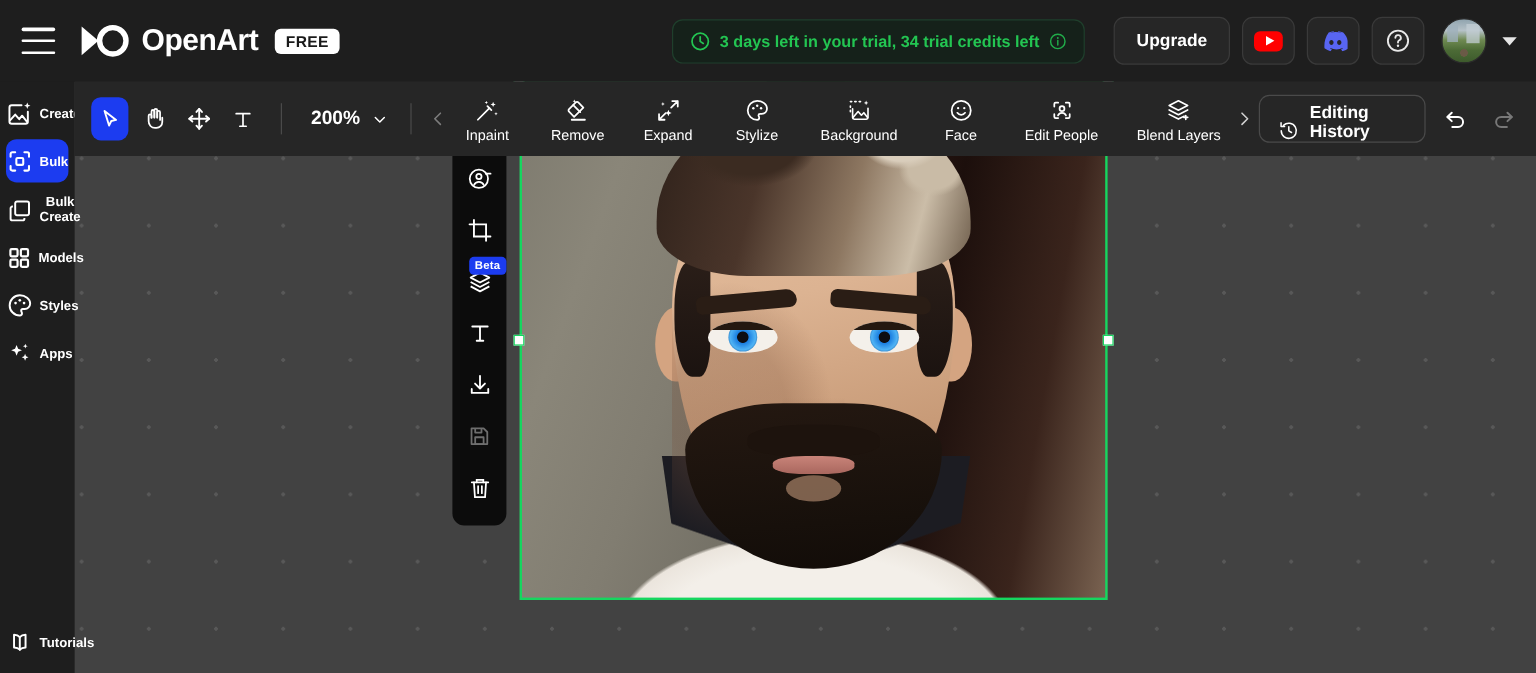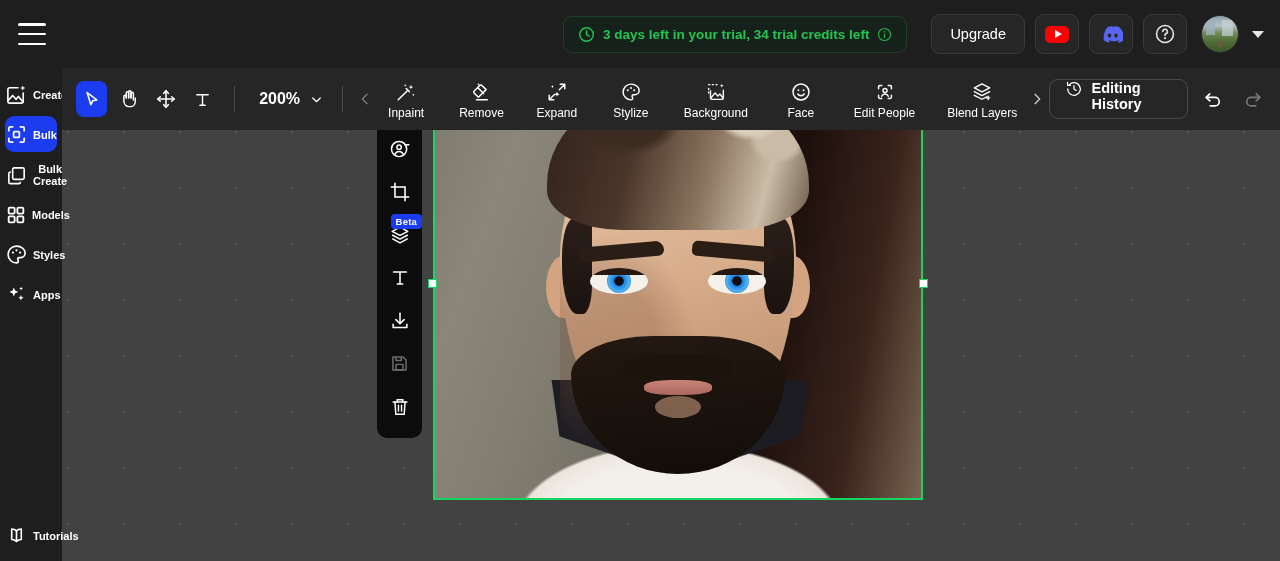--- a/index.html
+++ b/index.html
@@ -36,21 +36,21 @@
     color: #23c552; font-size: 13.5px; font-weight: 700;
     padding: 9px 14px; border-radius: 9px; cursor: pointer;
     margin-right: 14px; white-space: nowrap;
   }
   .trial-pill .info { opacity: .85; }
   .hbtn {
     height: 40px; border: 1px solid #3a3a3a; background: #262626;
     border-radius: 9px; display: flex; align-items: center; justify-content: center;
     cursor: pointer; margin-left: 10px;
   }
-  .hbtn.text { padding: 0 18px; font-size: 14.5px; font-weight: 400; color: #fff; }
+  .hbtn.text { padding: 0 18px; font-size: 14.5px; font-weight: 700; color: #fff; }
   .hbtn.icon { width: 44px; }
   .yt-glyph { width: 24px; height: 17px; background: #ff0000; border-radius: 5px; display: flex; align-items: center; justify-content: center; }
   .yt-glyph::after { content: ""; border-left: 7px solid #fff; border-top: 4.5px solid transparent; border-bottom: 4.5px solid transparent; margin-left: 2px; }
   .avatar {
     width: 38px; height: 38px; border-radius: 50%; margin-left: 14px; cursor: pointer;
     background:
       radial-gradient(circle at 50% 78%, #6a5a46 0 9%, transparent 10%),
       linear-gradient(180deg, #8fa3ae 0%, #b6c2c8 26%, #6f8a52 48%, #4c6b36 72%, #3d5a2c 100%);
     border: 1px solid #2b2b2b; overflow: hidden; position: relative; flex: none;
   }
@@ -194,40 +194,50 @@
   .sep { width: 1px; height: 26px; background: #4a4a4a; margin: 0 10px; }
   .arrow-btn { width: 28px; height: 40px; display: flex; align-items: center; justify-content: center; cursor: pointer; color: #7c7c7c; }
   .tools { display: flex; align-items: center; gap: 16px; }
   .tool {
     min-width: 58px; padding: 2px 8px 0; display: flex; flex-direction: column; align-items: center; gap: 3px;
     cursor: pointer; color: #fff;
   }
   .tool-label { font-size: 12px; font-weight: 400; line-height: 14px; white-space: nowrap; }
   .tb-right { margin-left: auto; display: flex; align-items: center; gap: 4px; }
   .hist-btn {
-    height: 40px; border: 1px solid #4a4a4a; border-radius: 9px; display: flex; align-items: flex-start; gap: 8px;
+    height: 40px; border: 1px solid #4a4a4a; border-radius: 9px; display: flex; align-items: flex-end; gap: 8px;
     padding: 0 15px; font-size: 14.5px; font-weight: 700; color: #fff; cursor: pointer; background: #262626;
   }
   .ur-btn { width: 36px; height: 36px; display: flex; align-items: center; justify-content: center; cursor: pointer; margin-left: 6px; }
   .ur-btn.dim { color: #787878; }
   svg { display: block; }
 </style>
 </head>
 <body>
 
 <div class="app">
 
   <div class="header">
 
     <div class="hamburger">
       <span></span>
         <span></span>
         <span></span>
     </div>
 
+    <div class="brand">
+      <span class="logo-mark">
+        <svg viewBox="0 0 46 30" width="46" height="30">
+          <path d="M6 3 L6 27 L20 15 Z" fill="#fff"></path>
+          <circle cx="32" cy="15" r="11" fill="none" stroke="#fff" stroke-width="4.5"></circle>
+        </svg>
+      </span>
+      <span class="brand-name">OpenArt</span>
+      <span class="free-badge">FREE</span>
+    </div>
 
     <div class="header-spacer"></div>
 
     <div class="trial-pill">
       <span>
         <svg viewBox="0 0 20 20" width="17" height="17">
           <circle cx="10" cy="10" r="8" fill="none" stroke="#23c552" stroke-width="1.7"></circle>
           <path d="M10 5.5V10l3 2" fill="none" stroke="#23c552" stroke-width="1.7" stroke-linecap="round"></path>
         </svg>
       </span>

